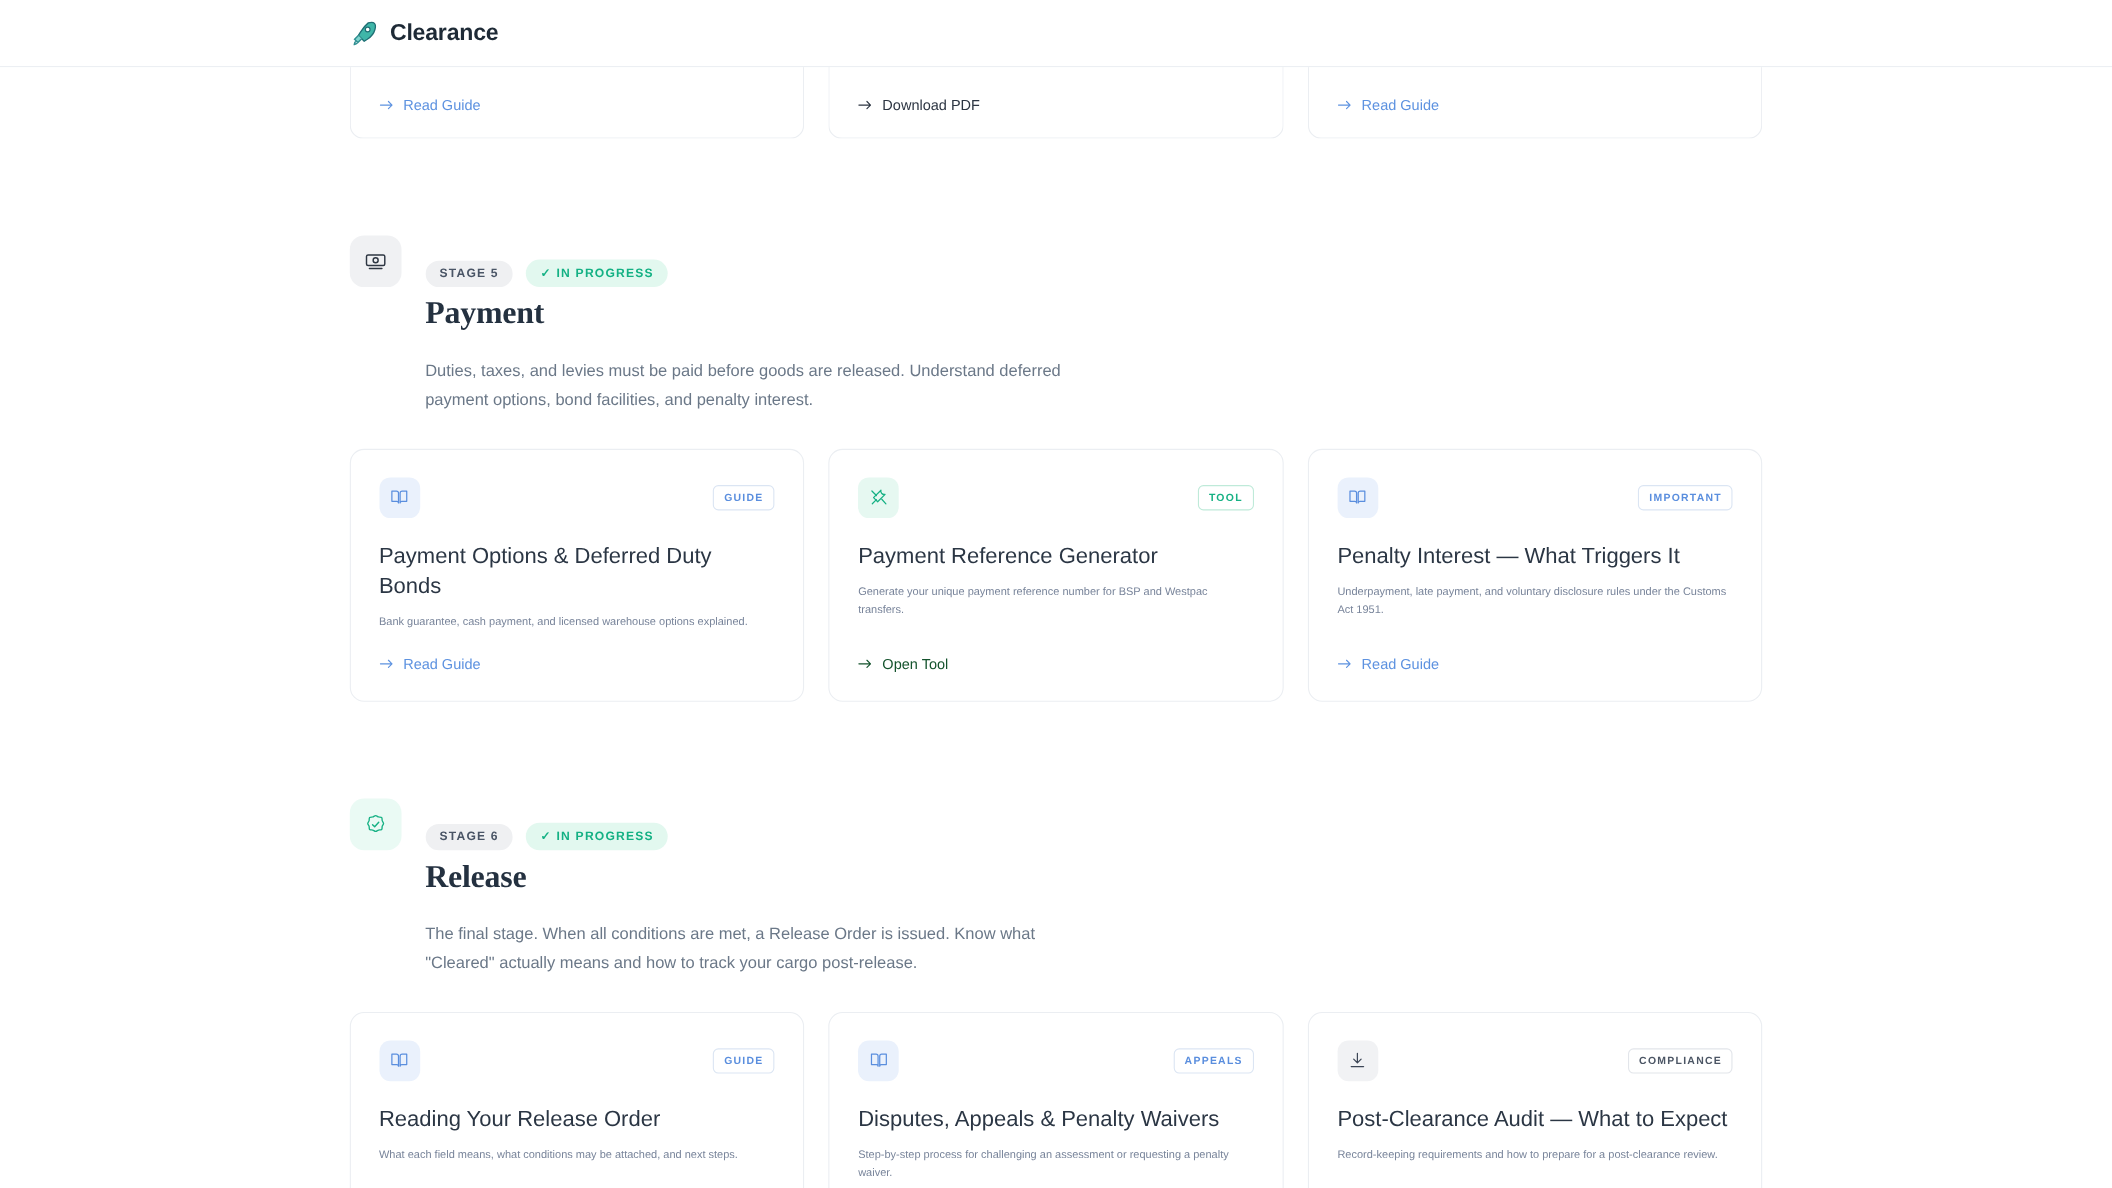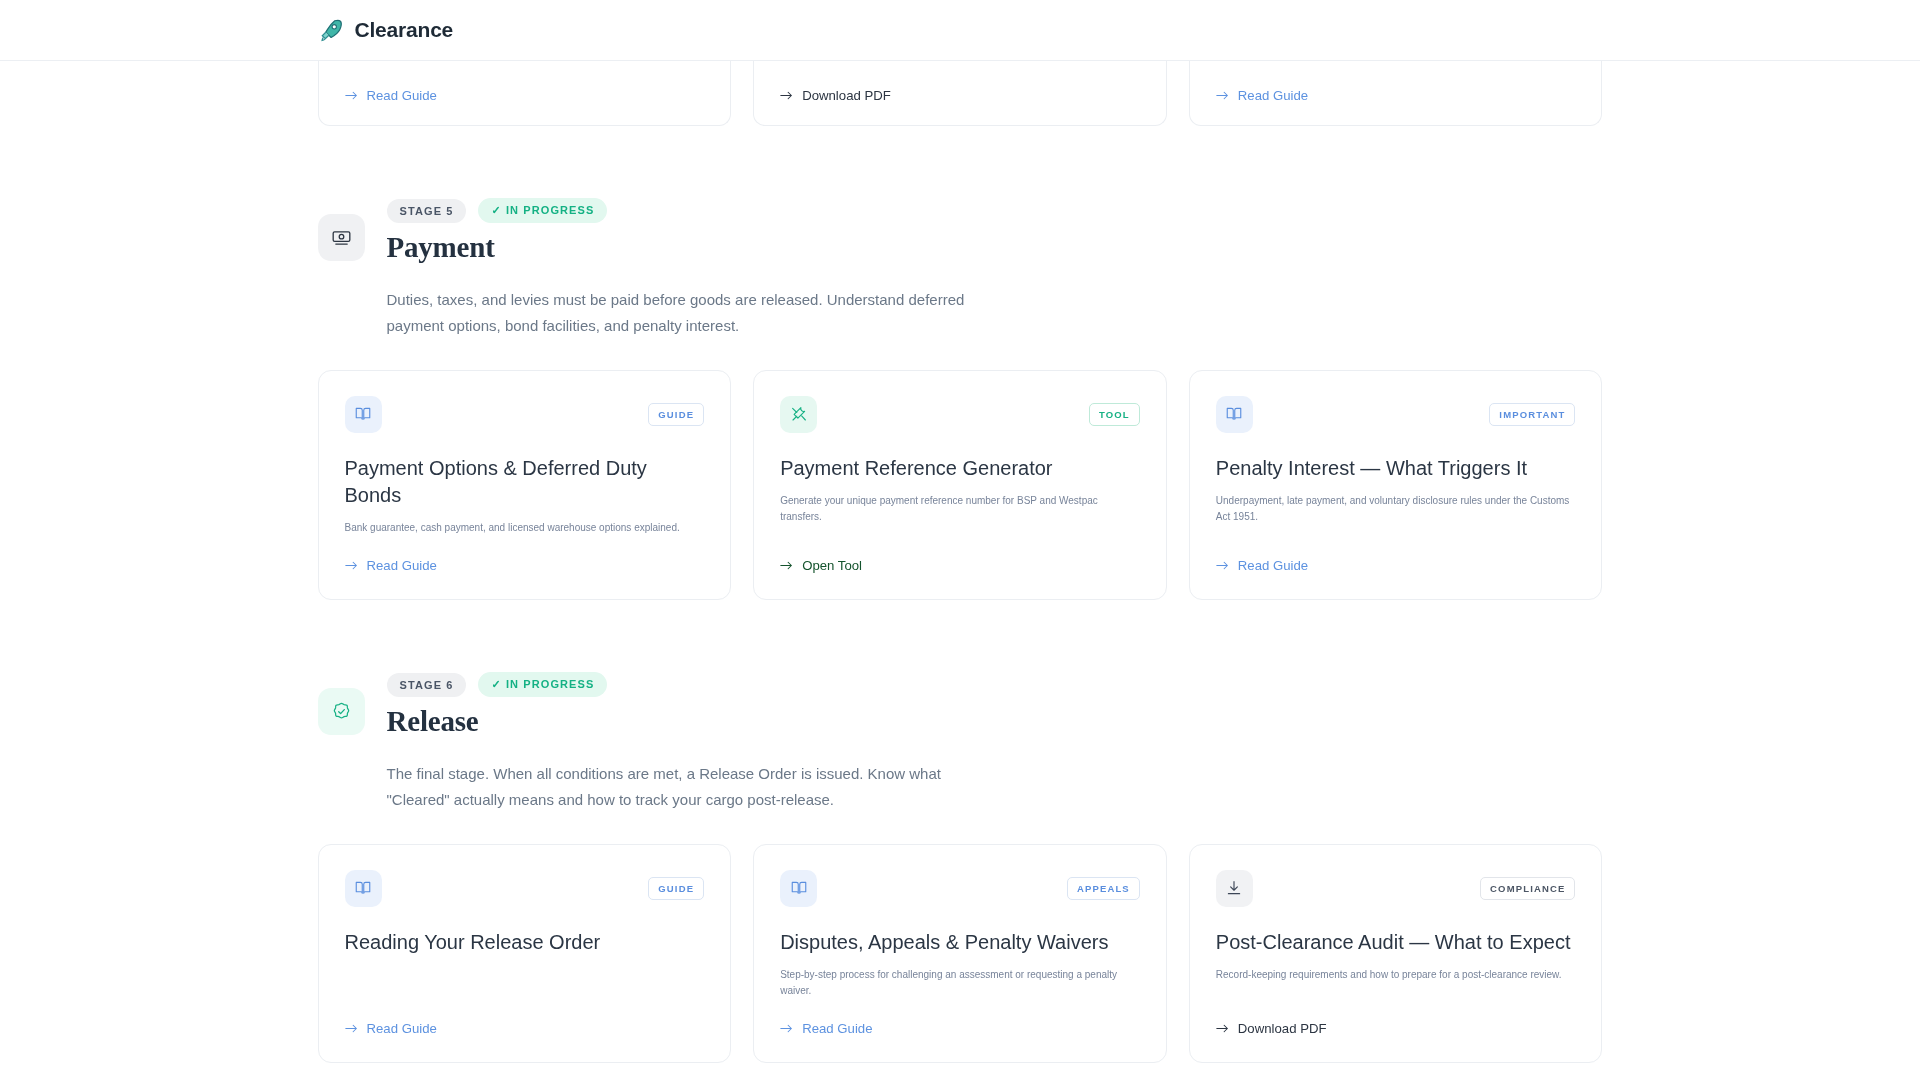--- a/index.html
+++ b/index.html
@@ -80,21 +80,21 @@
     display: flex; align-items: center; justify-content: center;
     flex: 0 0 auto;
     margin-top: 16px;
   }
   .stage-icon.neutral { background: #f0f1f3; }
   .stage-icon.green   { background: #eafaf4; }
   .stage-meta { padding-top: 0; }
   .pill-row { display: flex; align-items: center; gap: 12px; margin-bottom: 6px; }
   .pill {
     font-size: 11px; font-weight: 700; letter-spacing: 1.1px;
-    padding: 6px 13px; border-radius: 20px; white-space: nowrap;
+    padding: 6px 13px; border-radius: 20px; white-space: nowrap; margin-top: 38px;
   }
   .pill.stage-num { background: #eff0f2; color: #4a5566; }
   .pill.status    { background: #e2f8ef; color: #14b184; }
   .stage-title {
     font-family: "Liberation Serif", serif;
     font-size: 29px; font-weight: 700; color: #243140;
     letter-spacing: -0.2px; line-height: 1.25; margin-top: 2px;
   }
   .stage-desc {
     font-size: 15px; color: #6b7888; line-height: 1.72;
@@ -302,20 +302,21 @@
       <div class="card">
         <div class="card-top">
           <div class="card-icon blue">
             <svg width="18" height="18" viewBox="0 0 24 24" fill="none">
               <path d="M3 4.5h5.5A2.5 2.5 0 0 1 11 7v12a2 2 0 0 0-2-2H3V4.5zM21 4.5h-5.5A2.5 2.5 0 0 0 13 7v12a2 2 0 0 1 2-2h6V4.5z" stroke="#5a8ede" stroke-width="1.5" stroke-linejoin="round"></path>
             </svg>
           </div>
           <span class="badge blue">GUIDE</span>
         </div>
         <div class="card-title">Reading Your Release Order</div>
+        <div class="card-desc">What each field means, what conditions may be attached, and next steps.</div>
         <a class="card-link blue" href="#">
           <svg class="arrow" viewBox="0 0 16 12" fill="none">
               <path d="M1 6h13M10 2l4 4-4 4" stroke="currentColor" stroke-width="1.3" stroke-linecap="round" stroke-linejoin="round"></path>
             </svg>
           <span>Read Guide</span>
         </a>
       </div>
 
       <div class="card">
         <div class="card-top">

